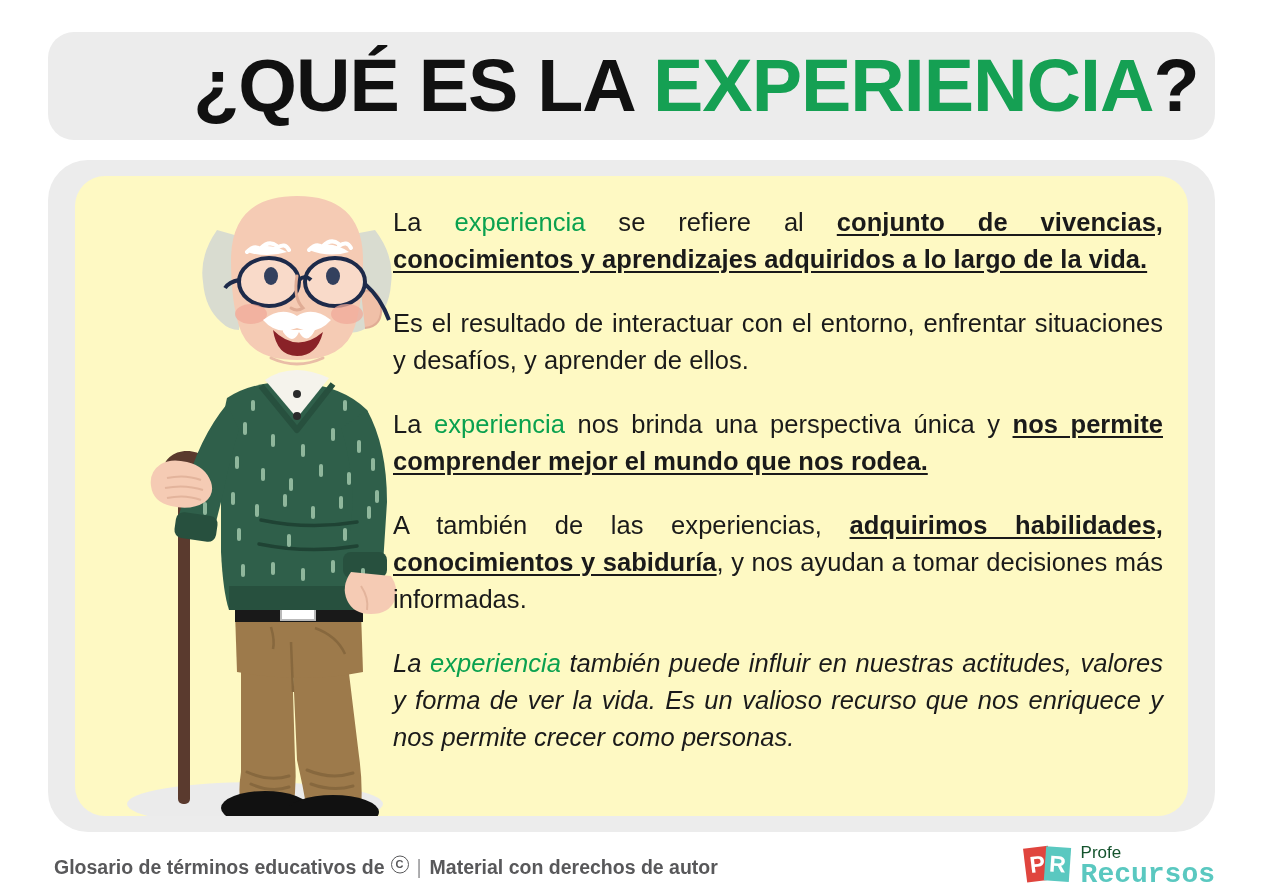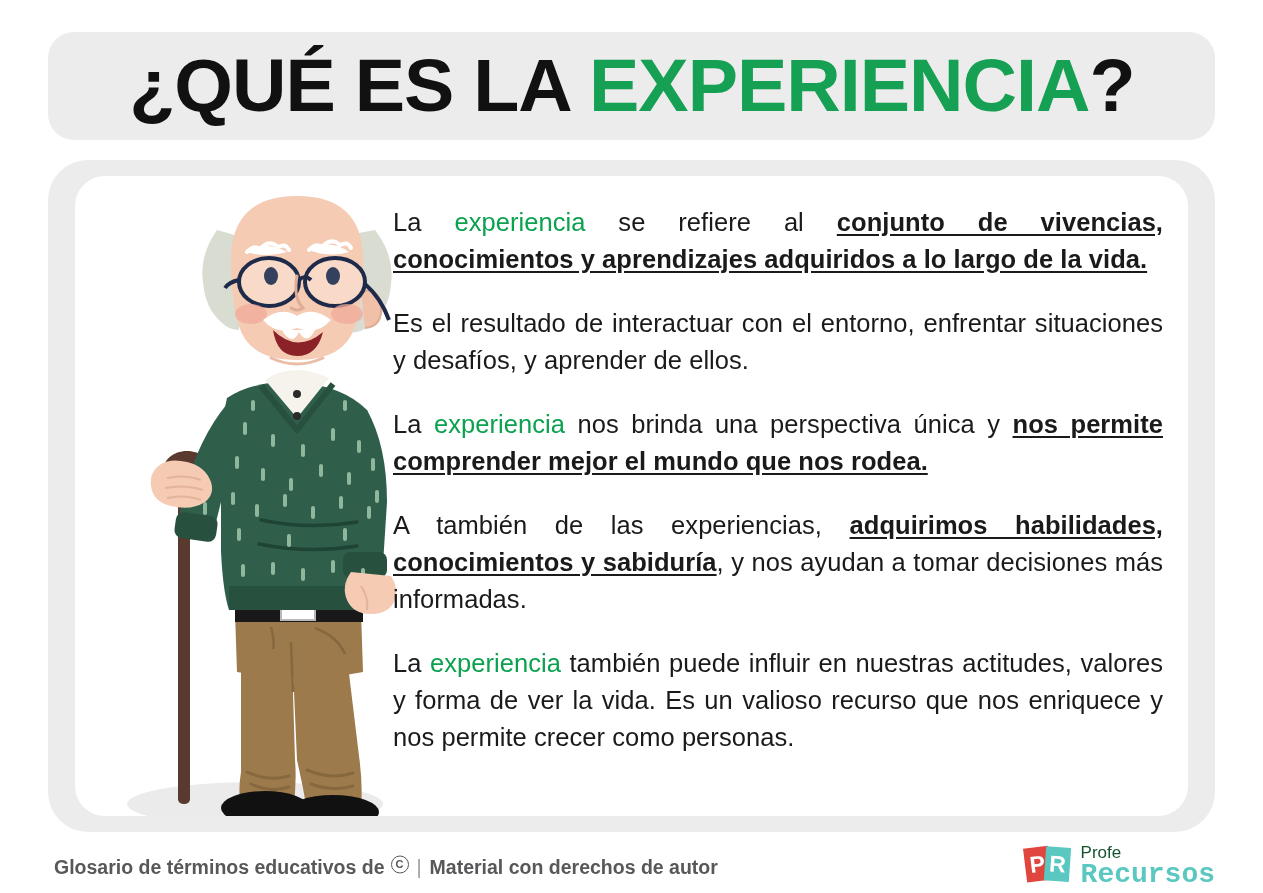--- a/index.html
+++ b/index.html
@@ -11,21 +11,21 @@
     position:relative;
   }
 
   
   .title-bar{
     position:absolute;
     left:48px; top:32px;
     width:1167px; height:108px;
     background:#ececec;
     border-radius:26px;
-    display:flex; align-items:center; justify-content:center;
+    display:flex; align-items:center; justify-content:flex-end;
     box-sizing:border-box;
     padding:0 26px;
   }
   .title-text{
     font-family:"Liberation Sans Narrow","Liberation Sans", sans-serif;
     font-weight:bold;
     font-size:74px;
     letter-spacing:-1px;
     line-height:1;
     white-space:nowrap;
@@ -40,21 +40,21 @@
     left:48px; top:160px;
     width:1167px; height:672px;
     background:#ececec;
     border-radius:40px;
     box-sizing:border-box;
   }
   .card-inner{
     position:absolute;
     left:27px; top:16px;
     width:1113px; height:640px;
-    background:#ffffff;
+    background:#fef9c3;
     border-radius:30px;
     overflow:hidden;
   }
 
   
   .illustration{
     position:absolute;
     left:0px; top:-4px;
     width:330px; height:660px;
   }
@@ -67,21 +67,21 @@
     color:#1a1a1a;
   }
   .para{
     font-family:"Liberation Sans Narrow","Liberation Sans", sans-serif;
     font-size:25.5px;
     line-height:37px;
     text-align:justify;
     margin:0 0 27px 0;
     letter-spacing:0.05px;
   }
-  .para:last-child{margin-bottom:4px;}
+  .para:last-child{margin-bottom:4px;font-style:italic;}
   .para .g{ color:#0aa14f; }
   .para .u{ text-decoration:underline; text-underline-offset:3px; font-weight:bold; }
 
   
   .footer{
     position:absolute;
     left:0; top:840px;
     width:1263px; height:53px;
     display:flex; align-items:center;
   }

